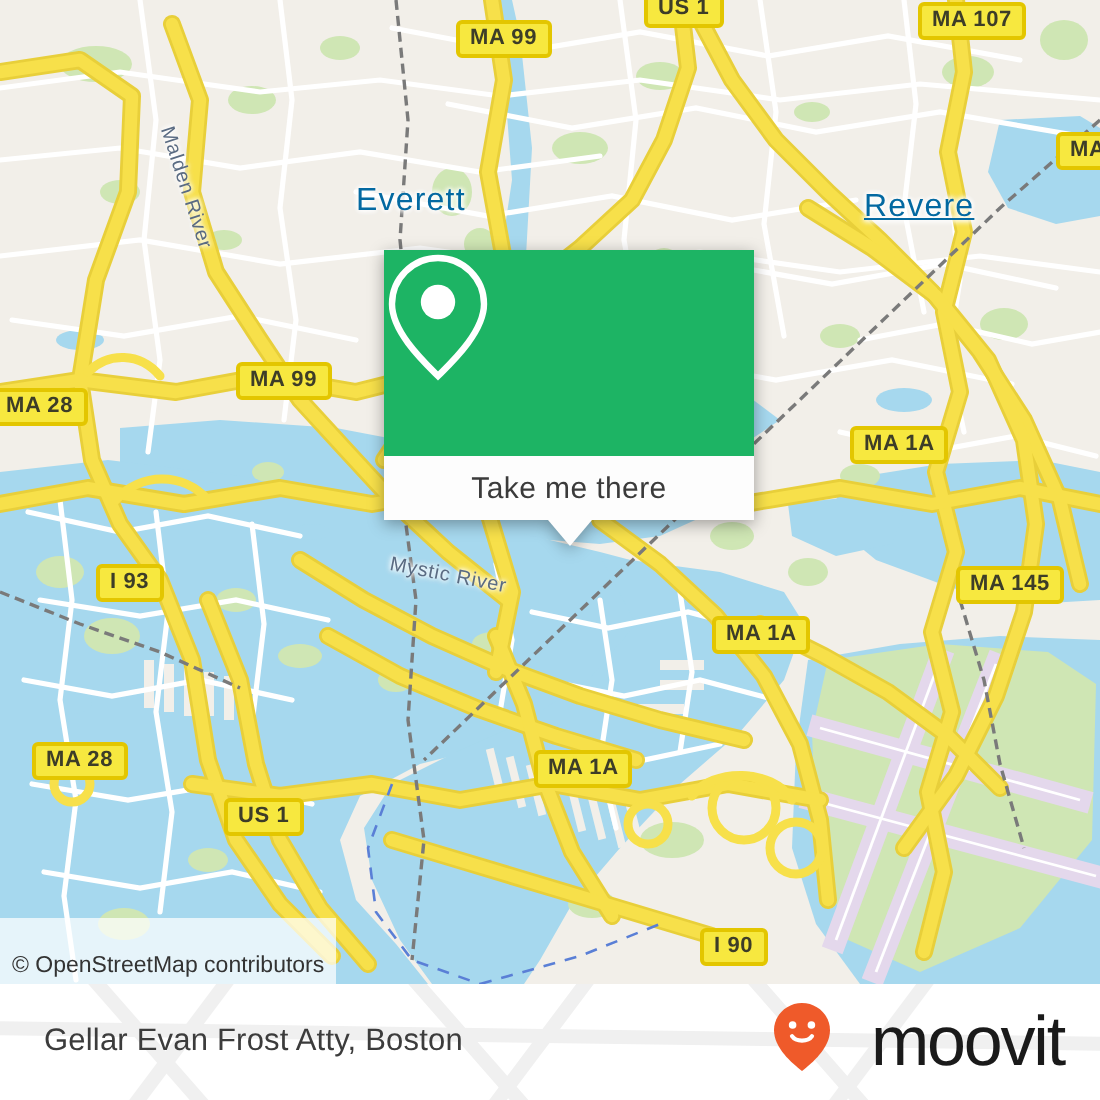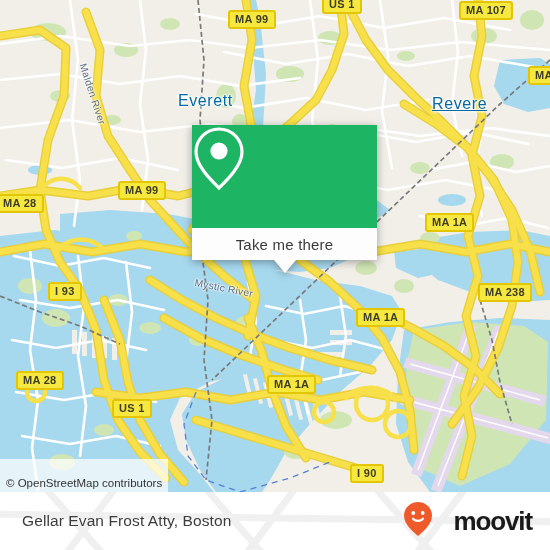--- a/index.html
+++ b/index.html
@@ -85,21 +85,21 @@
   .footer-bg{position:absolute;left:0;top:0;}
   .footer-title{
     position:absolute;left:22px;top:50%;transform:translateY(-50%);
     font-size:15.5px;color:#3c3c3c;letter-spacing:.1px;white-space:nowrap;
   }
   .logo{
     position:absolute;right:18px;top:50%;transform:translateY(-50%);
     display:flex;align-items:center;gap:2px;
   }
   .logo-word{
-    font-size:26px;font-weight:bold;color:#1a1a1a;letter-spacing:-1.1px;
+    font-size:35px;font-weight:normal;color:#1a1a1a;letter-spacing:-1.1px;
     line-height:30px;
     margin-left:19px;
   }
 </style>
 </head>
 <body>
 
 <div id="root">
 
   <div class="map">
@@ -323,21 +323,21 @@
     <div class="river-label" style="left:196px;top:277px;transform:rotate(11deg);transform-origin:left top;">Mystic River</div>
 
     <div class="shield" style="left:228px;top:10px;">MA 99</div>
     <div class="shield" style="left:322px;top:-5px;">US 1</div>
     <div class="shield" style="left:459px;top:1px;">MA 107</div>
     <div class="shield" style="left:528px;top:66px;">MA 1</div>
     <div class="shield" style="left:-4px;top:194px;">MA 28</div>
     <div class="shield" style="left:118px;top:181px;">MA 99</div>
     <div class="shield" style="left:425px;top:213px;">MA 1A</div>
     <div class="shield" style="left:48px;top:282px;">I 93</div>
-    <div class="shield" style="left:478px;top:283px;">MA 238</div>
+    <div class="shield" style="left:478px;top:283px;">MA 145</div>
     <div class="shield" style="left:356px;top:308px;">MA 1A</div>
     <div class="shield" style="left:16px;top:371px;">MA 28</div>
     <div class="shield" style="left:267px;top:375px;">MA 1A</div>
     <div class="shield" style="left:112px;top:399px;">US 1</div>
     <div class="shield" style="left:350px;top:464px;">I 90</div>
 
     <div class="attrib">© OpenStreetMap contributors</div>
 
     <div class="popup">
       <div class="popup-green">

